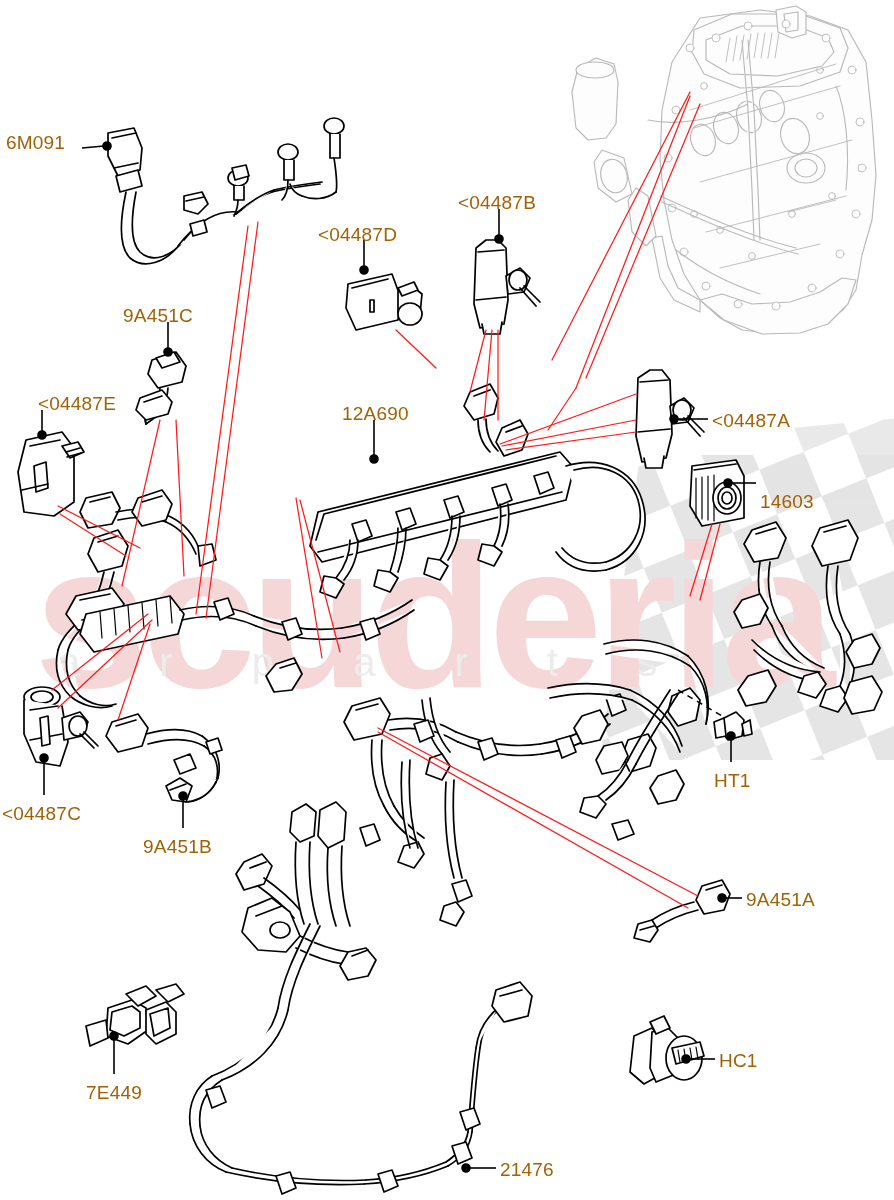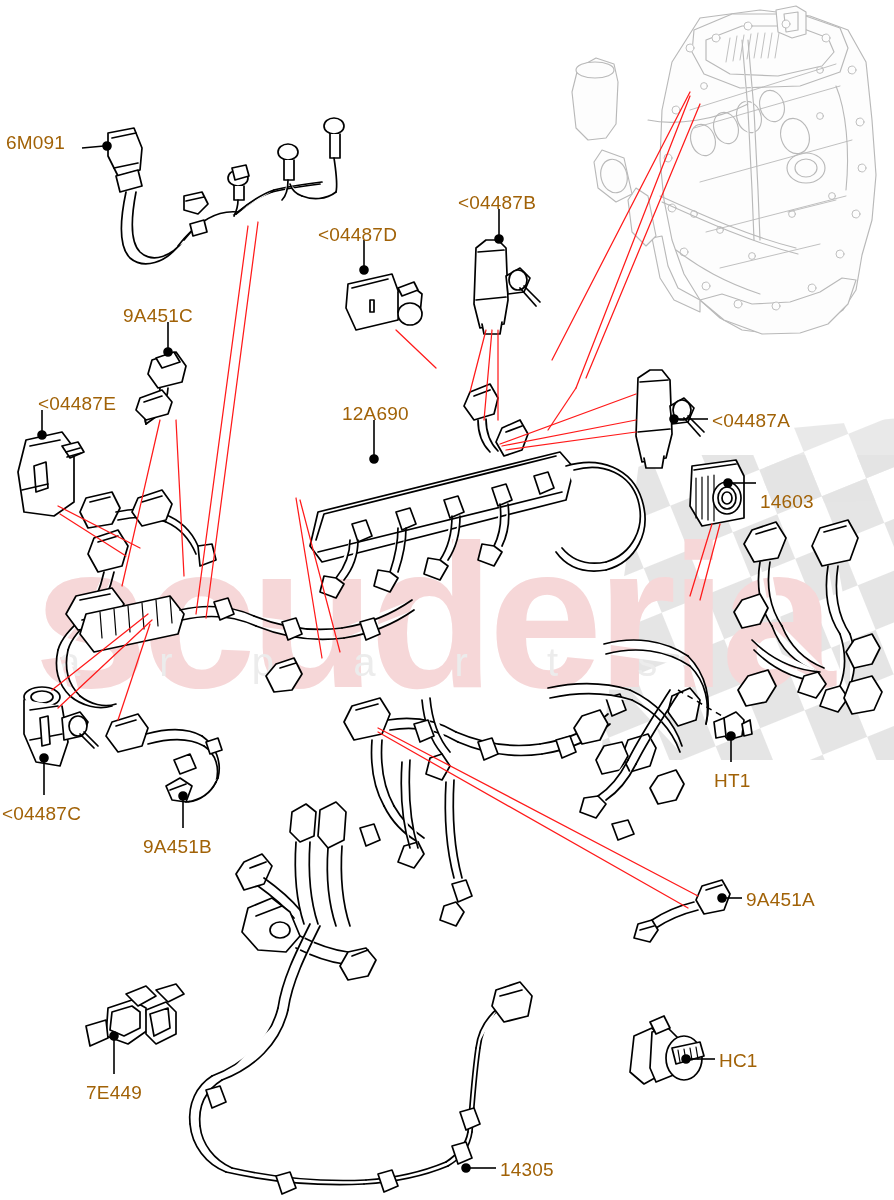--- a/index.html
+++ b/index.html
@@ -651,16 +651,16 @@
   <div class="lbl" style="left:123px;top:305px;">9A451C</div>
   <div class="lbl" style="left:2px;top:393px;margin-left:36px;">&lt;04487E</div>
   <div class="lbl" style="left:342px;top:403px;">12A690</div>
   <div class="lbl" style="left:712px;top:410px;">&lt;04487A</div>
   <div class="lbl" style="left:760px;top:450px;margin-top:41px;">14603</div>
   <div class="lbl" style="left:2px;top:803px;">&lt;04487C</div>
   <div class="lbl" style="left:143px;top:836px;">9A451B</div>
   <div class="lbl" style="left:714px;top:770px;">HT1</div>
   <div class="lbl" style="left:746px;top:889px;">9A451A</div>
   <div class="lbl" style="left:86px;top:1082px;">7E449</div>
-  <div class="lbl" style="left:500px;top:1159px;">14305</div>
+  <div class="lbl" style="left:500px;top:1159px;">21476</div>
   <div class="lbl" style="left:719px;top:1050px;text-align:center;">HC1</div>
 
 </div>
 
 </body></html>

